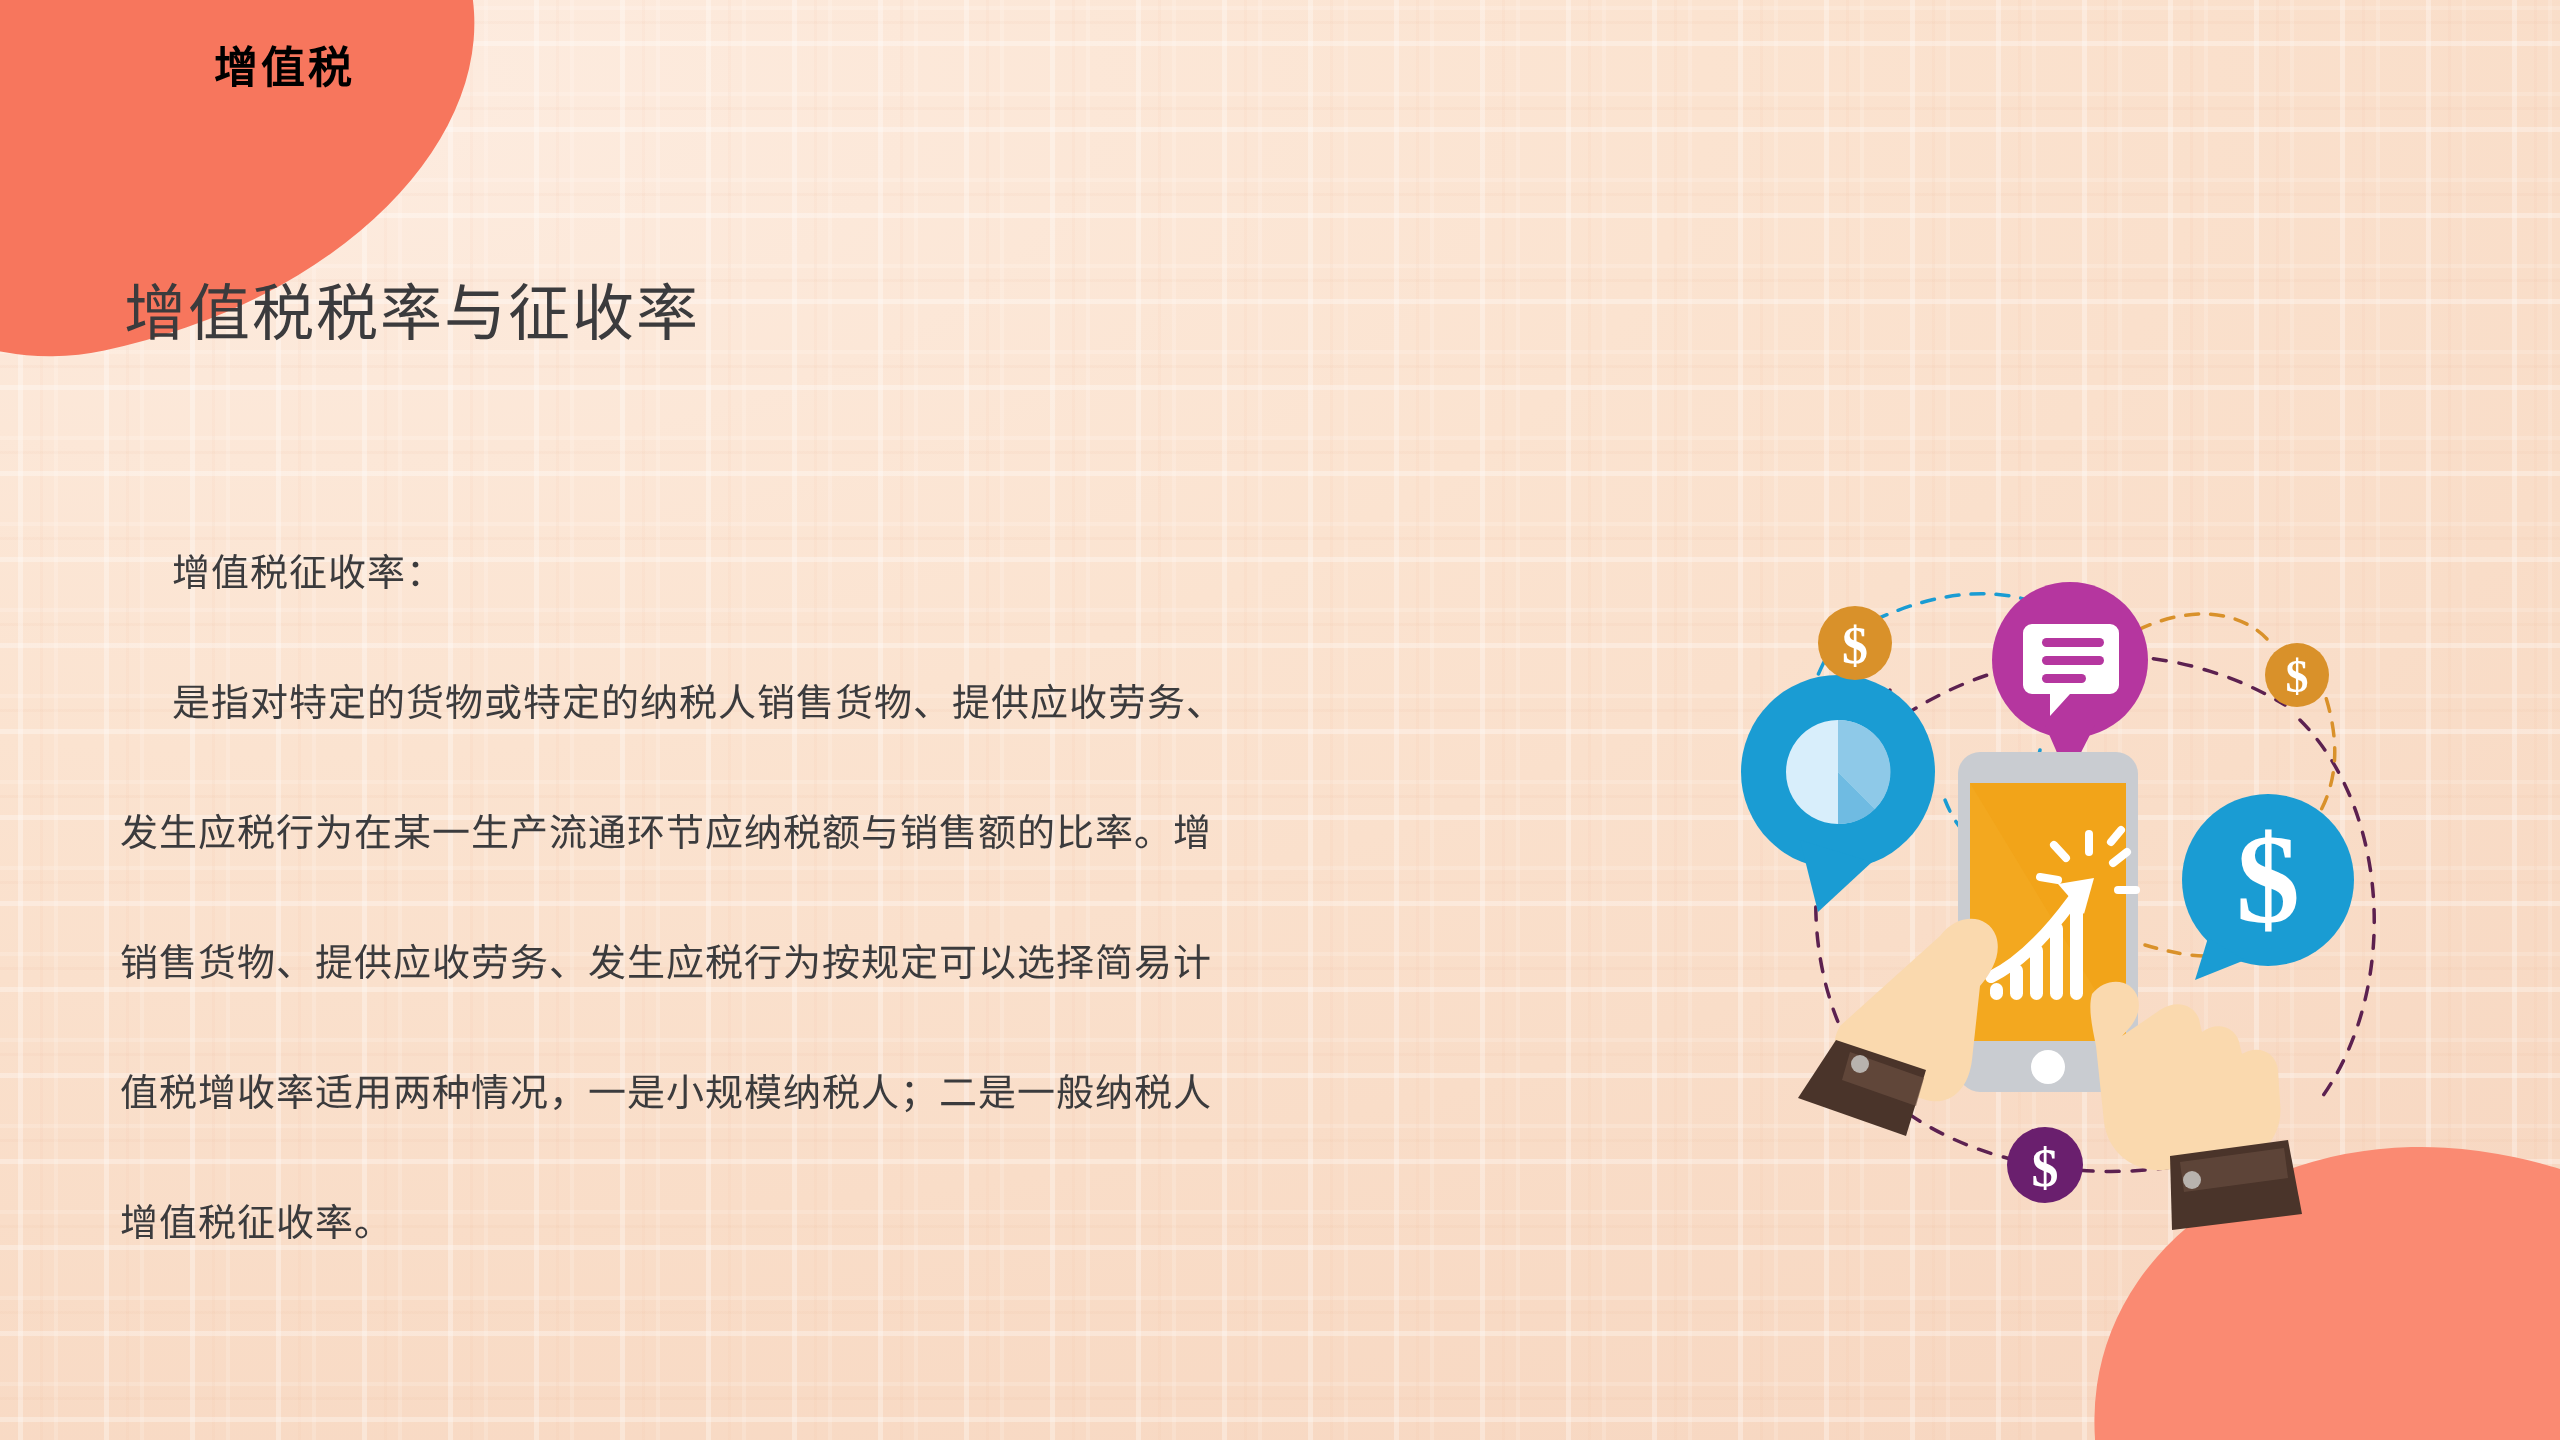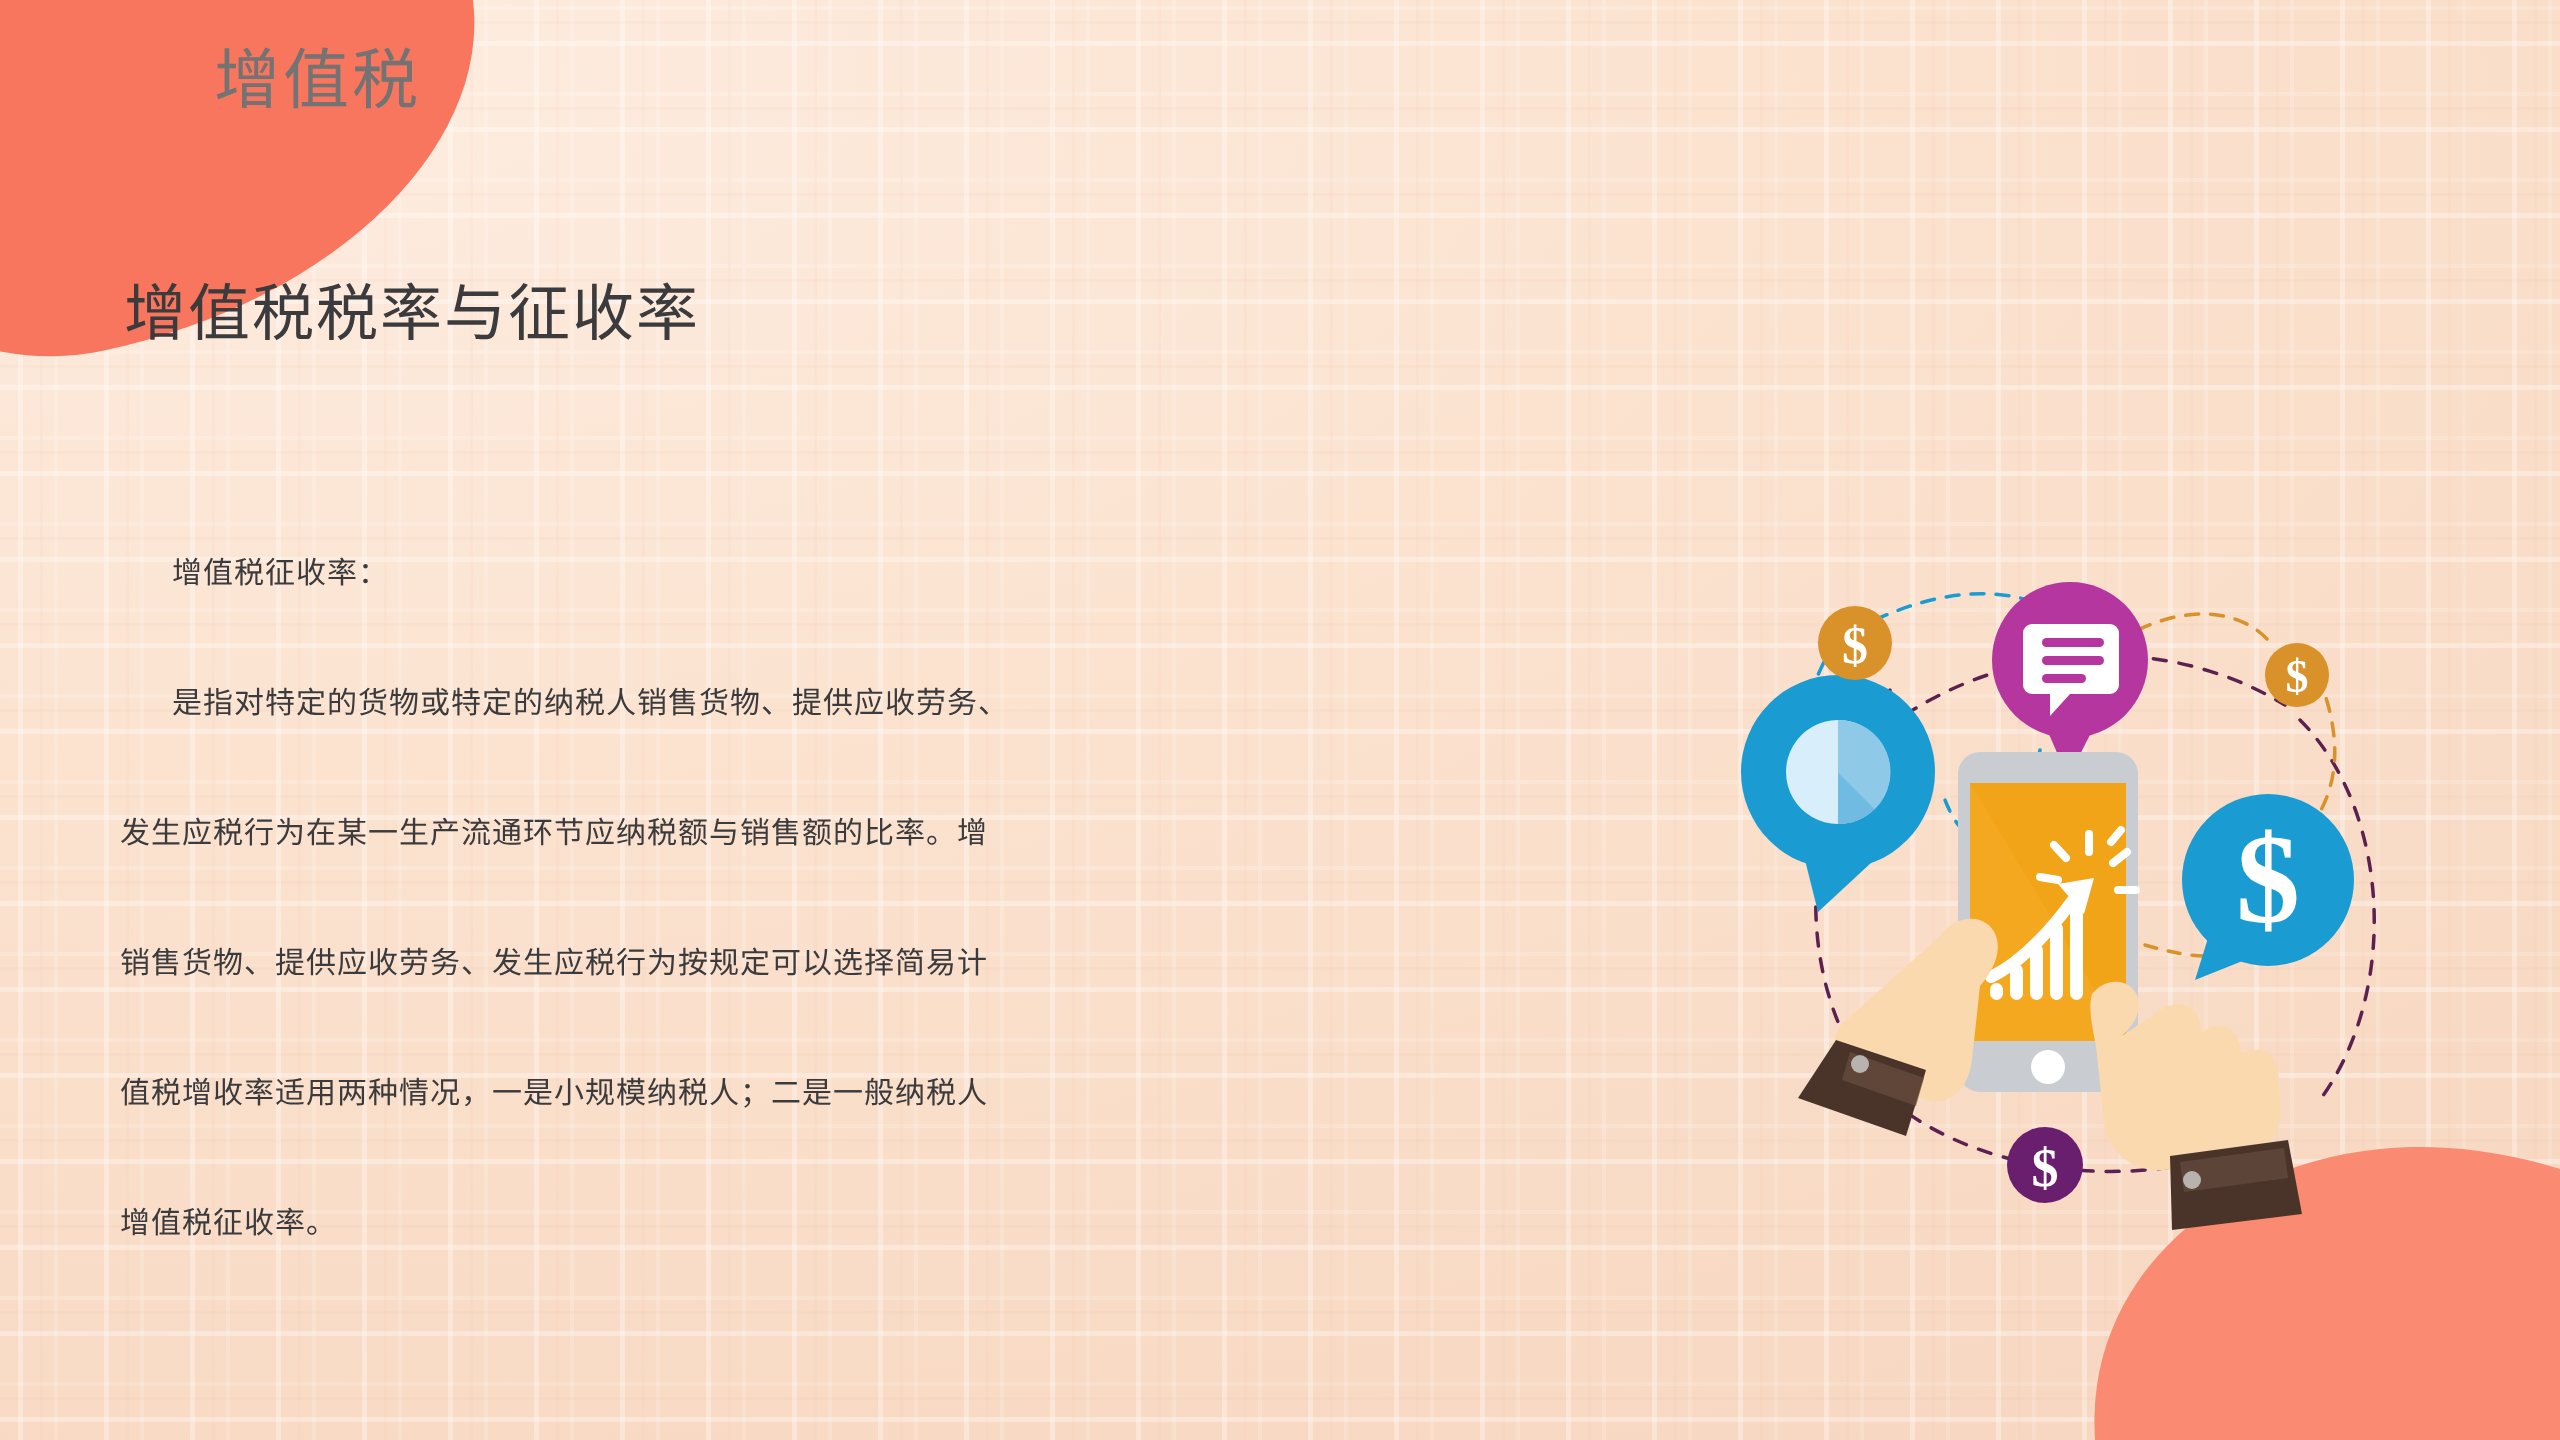--- a/index.html
+++ b/index.html
@@ -101,24 +101,24 @@
     transform: rotate(8deg);
   }
 
   
   .content { position: absolute; inset: 0; }
 
   .slide-title {
     position: absolute;
     left: 214px;
     top: 44px;
-    font-size: 66px;
+    font-size: 44px;
     line-height: 1.1;
-    font-weight: 400;
-    color: #737373;
+    font-weight: 700;
+    color: #000000;
     letter-spacing: 3px;
     white-space: nowrap;
   }
 
   .section-heading {
     position: absolute;
     left: 124px;
     top: 280px;
     font-size: 62px;
     line-height: 1.1;
@@ -128,21 +128,21 @@
     white-space: nowrap;
   }
 
   .body-block {
     position: absolute;
     left: 120px;
     top: 508px;
     width: 1420px;
   }
   .body-line {
-    font-size: 30px;
+    font-size: 38px;
     line-height: 130px;
     font-weight: 400;
     color: #3b3b3d;
     letter-spacing: 1px;
     white-space: nowrap;
   }
   .body-line.indent { text-indent: 52px; }
 
   
   .illustration {

